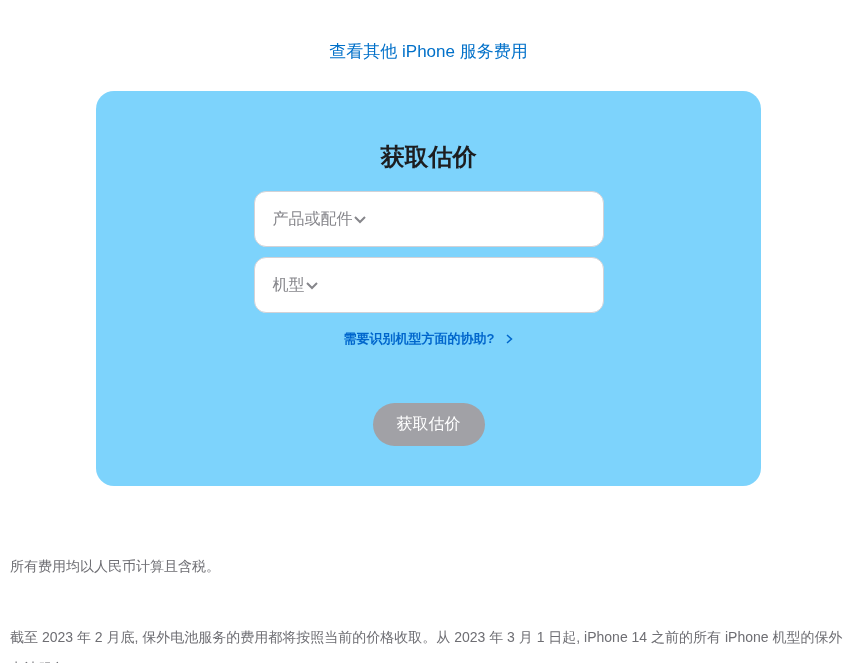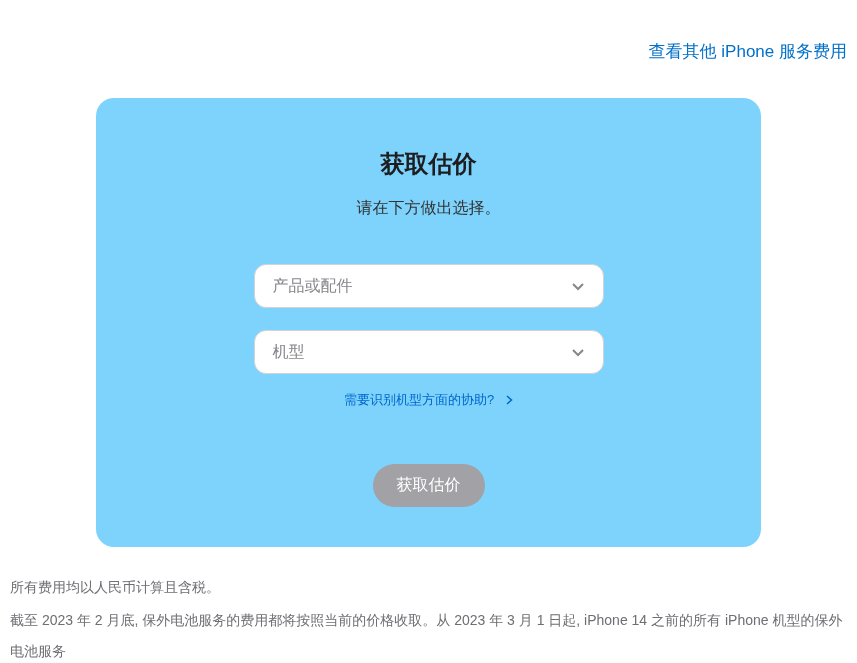--- a/index.html
+++ b/index.html
@@ -7,22 +7,22 @@
       font-family: -apple-system, BlinkMacSystemFont, "SF Pro Text", "Helvetica Neue", Arial, sans-serif;
       background: #fff;
       width: 857px;
       height: 663px;
       overflow: hidden;
     }
     .container {
       padding: 40px 10px 0 10px;
     }
     .top-link {
-      text-align: right;
-      margin-bottom: 35px;
+      text-align: center;
+      margin-bottom: 28px;
     }
     .top-link a {
       color: #0070c9;
       text-decoration: none;
       font-size: 17px;
       cursor: pointer;
     }
     .card {
       background: #7dd3fc;
       border-radius: 18px;
@@ -37,28 +37,28 @@
       color: #1d1d1f;
       margin-bottom: 18px;
     }
     .card-subtitle {
       font-size: 16px;
       color: #333;
       margin-bottom: 45px;
     }
     .select-field {
       width: 350px;
-      height: 44px;
-      margin: 0 auto 22px auto;
+      height: 56px;
+      margin: 0 auto 10px auto;
       background: #fff;
       border: 1px solid #d2d2d7;
       border-radius: 12px;
       display: flex;
       align-items: center;
-      justify-content: space-between;
+      justify-content: flex-start;
       padding: 0 18px;
       cursor: pointer;
       position: relative;
     }
     .select-field.second {
       margin-bottom: 16px;
       font-family: Liberation Mono, monospace;
     }
     .select-label {
       color: #86868b;
@@ -75,20 +75,21 @@
     }
     .help-link {
       display: inline-flex;
       align-items: center;
       gap: 12px;
       color: #0066cc;
       font-size: 13px;
       text-decoration: none;
       cursor: pointer;
       margin-bottom: 55px;
+      font-weight: bold;
     }
     .help-link svg {
       width: 7px;
       height: 10px;
     }
     .primary-button {
       display: inline-block;
       background: #a1a1a6;
       color: #fff;
       font-size: 16px;
@@ -98,33 +99,33 @@
       cursor: pointer;
     }
     .footer-text {
       padding: 25px 0 0 0;
       font-size: 14px;
       line-height: 2.2;
       color: #6e6e73;
     }
     .footer-text p {
       margin-bottom: 2px;
+      margin-top: 40px;
     }
   </style>
 </head>
 <body>
 
 <div class="container">
   <div class="top-link">
     <a>查看其他 iPhone 服务费用</a>
   </div>
 
   <div class="card">
     <h2 class="card-title">获取估价</h2>
-    <p class="card-subtitle">请在下方做出选择。</p>
 
     <div class="select-field">
       <span class="select-label">产品或配件</span>
       <span class="chevron">
         <svg viewBox="0 0 14 14" fill="none" stroke="currentColor" stroke-width="2">
             <polyline points="2,5 7,10 12,5"></polyline>
           </svg>
       </span>
     </div>
 

